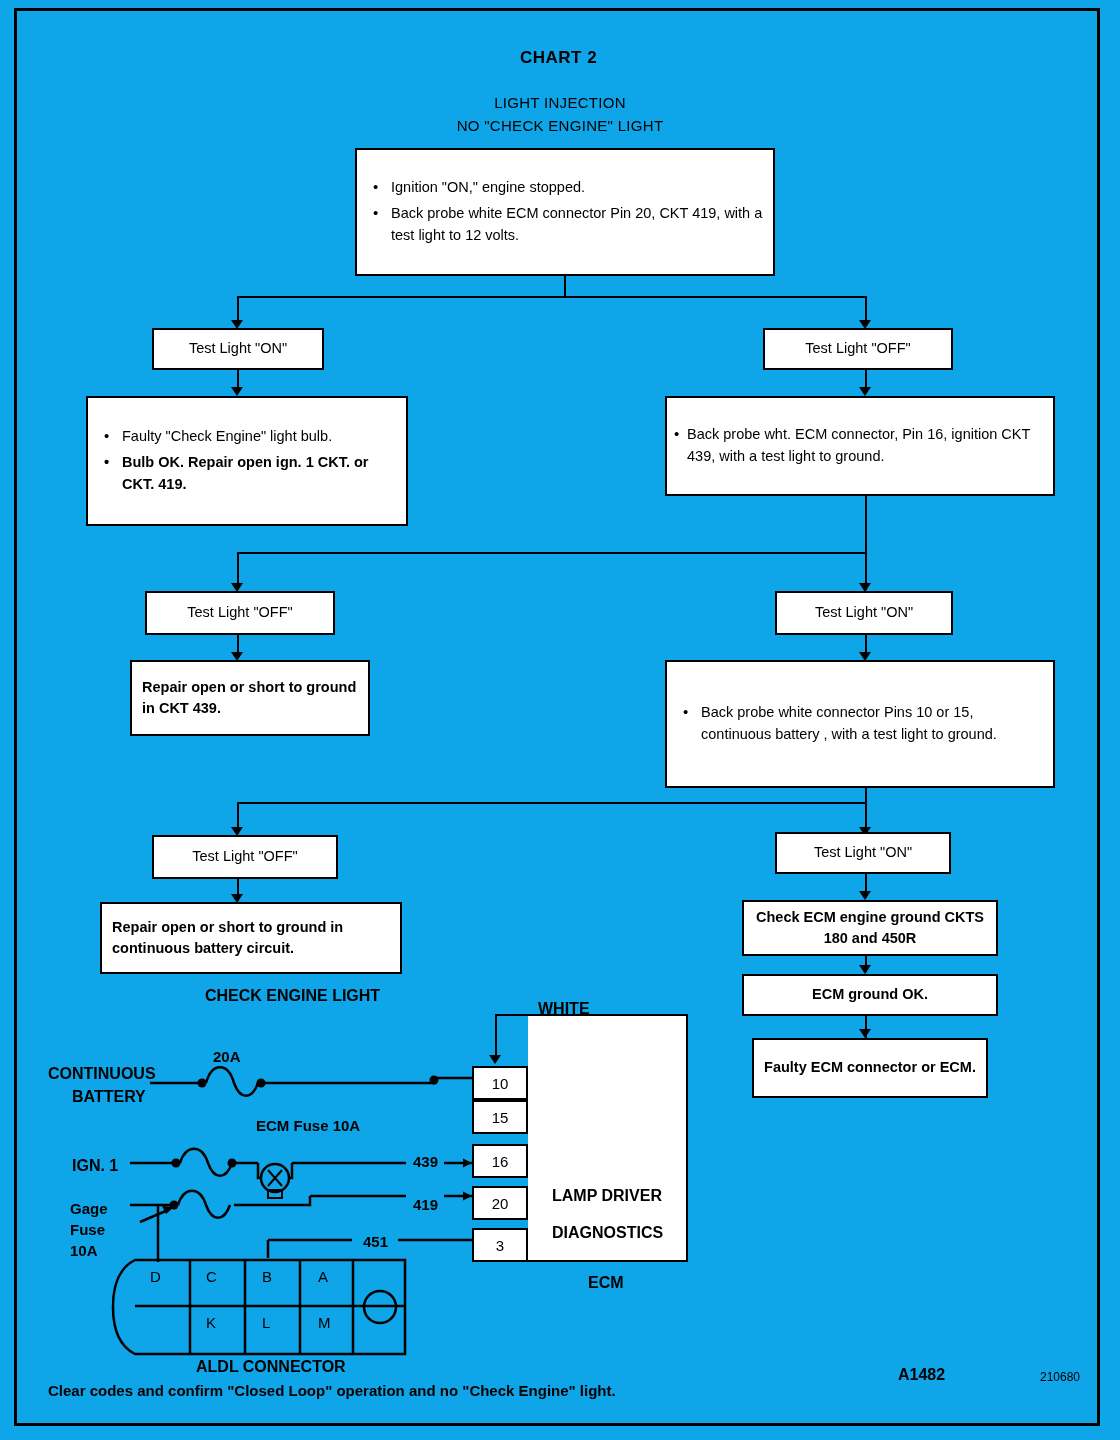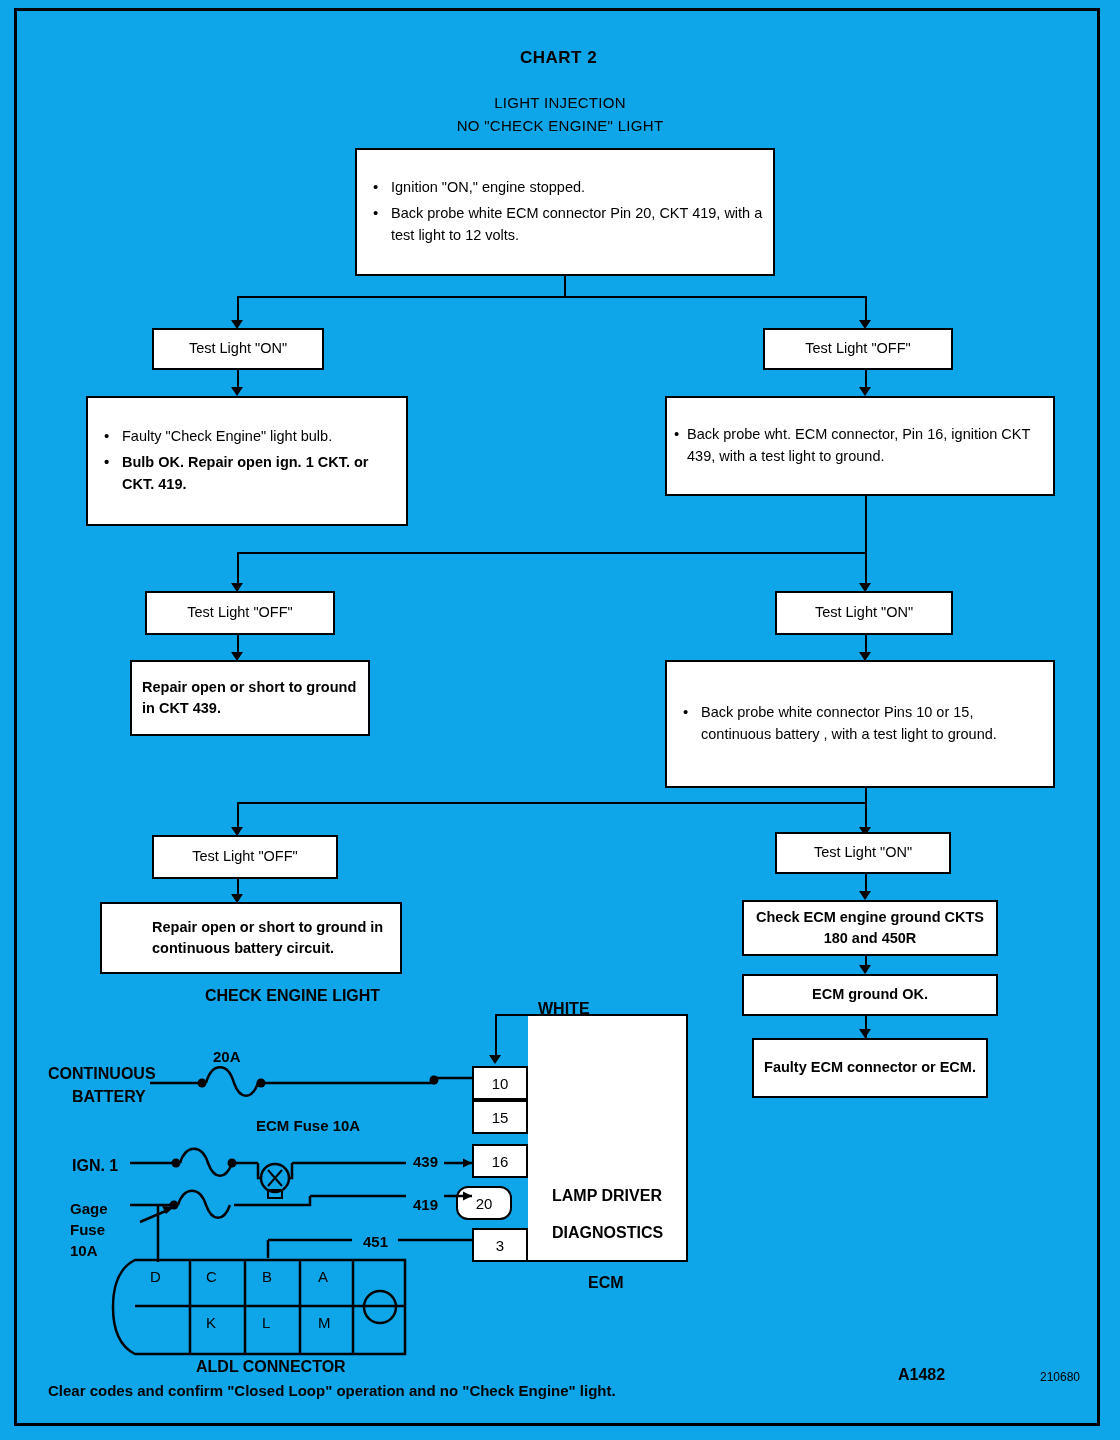--- a/index.html
+++ b/index.html
@@ -226,21 +226,21 @@
   </div>
   <div class="box" style="left:775px; top:832px; width:176px; height:42px;">
     <div class="line center">Test Light "ON"</div>
   </div>
 
   <div class="ln v" style="left:237px; top:879px; height:22px;"></div>
   <div class="arrow-dn" style="left:231px; top:894px;"></div>
   <div class="ln v" style="left:865px; top:874px; height:24px;"></div>
   <div class="arrow-dn" style="left:859px; top:891px;"></div>
 
-  <div class="box" style="left:100px; top:902px; width:302px; height:72px;padding-left:40px;">
+  <div class="box" style="left:100px; top:902px; width:302px; height:72px;">
     <div class="line b">Repair open or short to ground in continuous battery circuit.</div>
   </div>
 
   <div class="box" style="left:742px; top:900px; width:256px; height:56px;">
     <div class="line center b">Check ECM engine ground CKTS 180 and 450R</div>
   </div>
   <div class="ln v" style="left:865px; top:956px; height:16px;"></div>
   <div class="arrow-dn" style="left:859px; top:965px;"></div>
   <div class="box" style="left:742px; top:974px; width:256px; height:42px;">
     <div class="line center b">ECM ground OK.</div>
@@ -255,21 +255,21 @@
 
   <div class="big-label" style="left:538px; top:998px;">WHITE</div>
   <div class="big-label" style="left:538px; top:1021px;">CONNECTOR</div>
   <div class="ln h" style="left:495px; top:1014px; width:48px; transform:rotate(0deg);"></div>
   <div class="ln v" style="left:495px; top:1014px; height:46px;"></div>
   <div class="arrow-dn" style="left:489px; top:1055px;"></div>
 
   <div class="pin" style="left:472px; top:1066px;">10</div>
   <div class="pin" style="left:472px; top:1100px;">15</div>
   <div class="pin" style="left:472px; top:1144px;">16</div>
-  <div class="pin" style="left:456px; top:1186px;border-radius:12px;">20</div>
+  <div class="pin" style="left:472px; top:1186px;">20</div>
   <div class="pin" style="left:472px; top:1228px;">3</div>
 
   <div class="ecmbox" style="left:528px; top:1014px; width:160px; height:248px;"></div>
   <div class="big-label" style="left:552px; top:1185px;">LAMP DRIVER</div>
   <div class="big-label" style="left:552px; top:1222px;">DIAGNOSTICS</div>
   <div class="big-label" style="left:588px; top:1272px;">ECM</div>
 
   <div class="big-label" style="left:48px; top:1063px;">CONTINUOUS</div>
   <div class="big-label" style="left:72px; top:1086px;">BATTERY</div>
   <div class="wire-label" style="left:213px; top:1048px;">20A</div>

